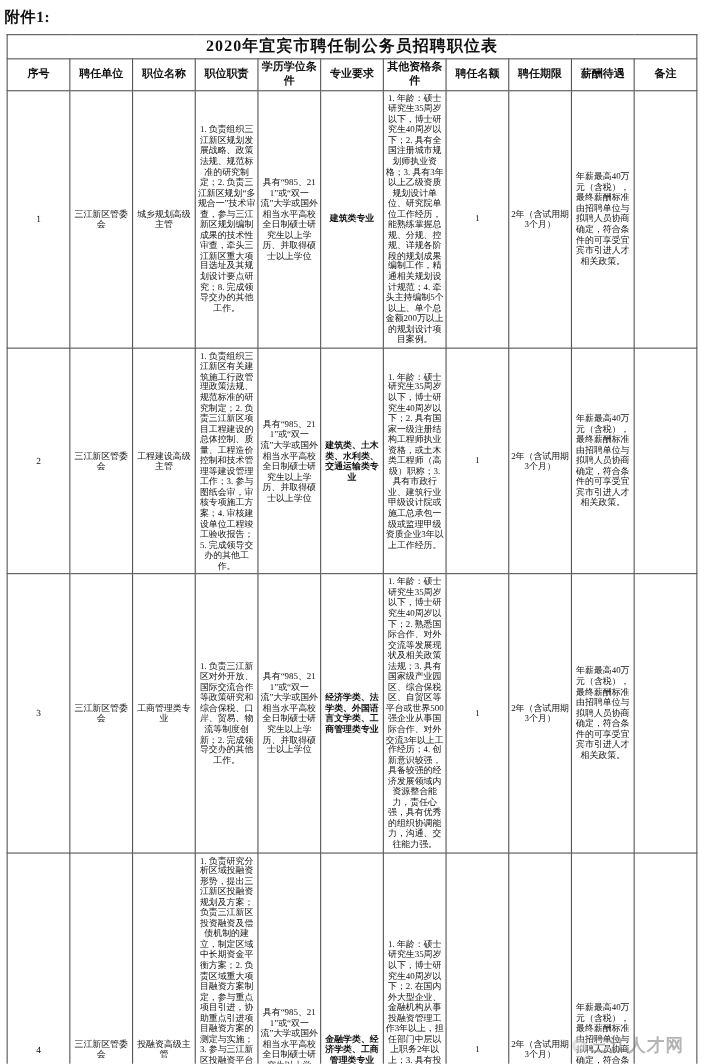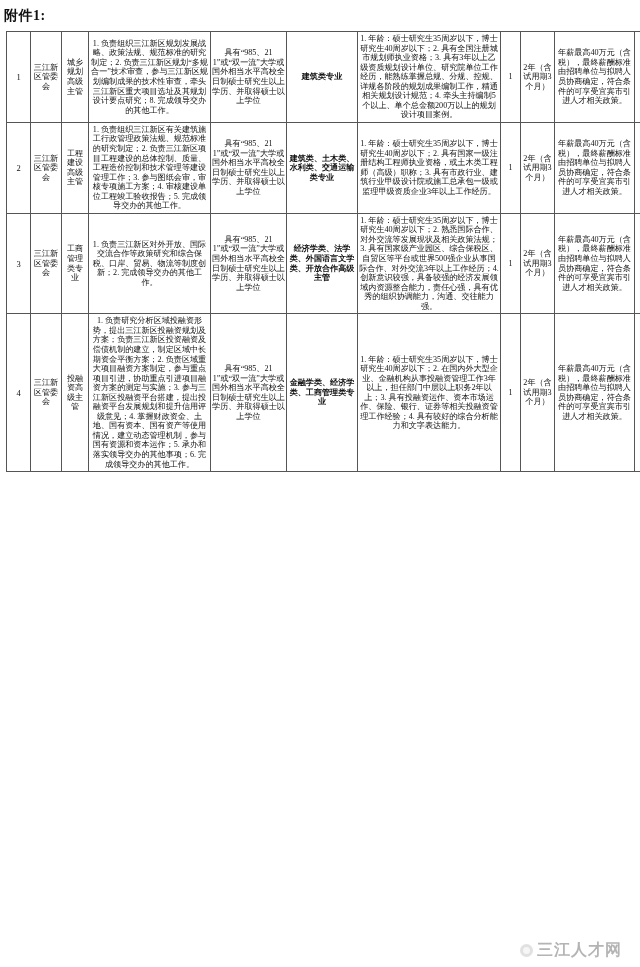--- a/index.html
+++ b/index.html
@@ -112,20 +112,36 @@
 </style>
 </head>
 <body>
 
 <div class="page">
 
   <div class="attachment-label">附件1:</div>
 
   <table class="job-table">
     <thead>
+      <tr>
+        <td class="title-cell" colspan="11">2020年宜宾市聘任制公务员招聘职位表</td>
+      </tr>
+      <tr>
+        <th class="c-seq">序号</th>
+        <th class="c-unit">聘任单位</th>
+        <th class="c-post">职位名称</th>
+        <th class="c-duty">职位职责</th>
+        <th class="c-edu">学历学位条件</th>
+        <th class="c-major">专业要求</th>
+        <th class="c-other">其他资格条件</th>
+        <th class="c-quota">聘任名额</th>
+        <th class="c-term">聘任期限</th>
+        <th class="c-salary">薪酬待遇</th>
+        <th class="c-remark">备注</th>
+      </tr>
     </thead>
     <tbody id="table-body">
         <tr>
           <td class="c-seq">1</td>
           <td class="c-unit">三江新区管委会</td>
           <td class="c-post">城乡规划高级主管</td>
           <td class="c-duty">1. 负责组织三江新区规划发展战略、政策法规、规范标准的研究制定；2. 负责三江新区规划“多规合一”技术审查，参与三江新区规划编制成果的技术性审查，牵头三江新区重大项目选址及其规划设计要点研究；8. 完成领导交办的其他工作。</td>
           <td class="c-edu">具有“985、211”或“双一流”大学或国外相当水平高校全日制硕士研究生以上学历、并取得硕士以上学位</td>
           <td class="c-major">建筑类专业</td>
           <td class="c-other">1. 年龄：硕士研究生35周岁以下，博士研究生40周岁以下；2. 具有全国注册城市规划师执业资格；3. 具有3年以上乙级资质规划设计单位、研究院单位工作经历，能熟练掌握总规、分规、控规、详规各阶段的规划成果编制工作，精通相关规划设计规范；4. 牵头主持编制5个以上、单个总金额200万以上的规划设计项目案例。</td>
@@ -146,21 +162,21 @@
           <td class="c-term">2年（含试用期3个月）</td>
           <td class="c-salary">年薪最高40万元（含税），最终薪酬标准由招聘单位与拟聘人员协商确定，符合条件的可享受宜宾市引进人才相关政策。</td>
           <td class="c-remark"></td>
         </tr>
         <tr>
           <td class="c-seq">3</td>
           <td class="c-unit">三江新区管委会</td>
           <td class="c-post">工商管理类专业</td>
           <td class="c-duty">1. 负责三江新区对外开放、国际交流合作等政策研究和综合保税、口岸、贸易、物流等制度创新；2. 完成领导交办的其他工作。</td>
           <td class="c-edu">具有“985、211”或“双一流”大学或国外相当水平高校全日制硕士研究生以上学历、并取得硕士以上学位</td>
-          <td class="c-major">经济学类、法学类、外国语言文学类、开放合作高级主管</td>
+          <td class="c-major">经济学类、法学类、外国语言文学类、工商管理类专业</td>
           <td class="c-other">1. 年龄：硕士研究生35周岁以下，博士研究生40周岁以下；2. 熟悉国际合作、对外交流等发展现状及相关政策法规；3. 具有国家级产业园区、综合保税区、自贸区等平台或世界500强企业从事国际合作、对外交流3年以上工作经历；4. 创新意识较强，具备较强的经济发展领域内资源整合能力，责任心强，具有优秀的组织协调能力，沟通、交往能力强。</td>
           <td class="c-quota">1</td>
           <td class="c-term">2年（含试用期3个月）</td>
           <td class="c-salary">年薪最高40万元（含税），最终薪酬标准由招聘单位与拟聘人员协商确定，符合条件的可享受宜宾市引进人才相关政策。</td>
           <td class="c-remark"></td>
         </tr>
         <tr>
           <td class="c-seq">4</td>
           <td class="c-unit">三江新区管委会</td>
           <td class="c-post">投融资高级主管</td>

